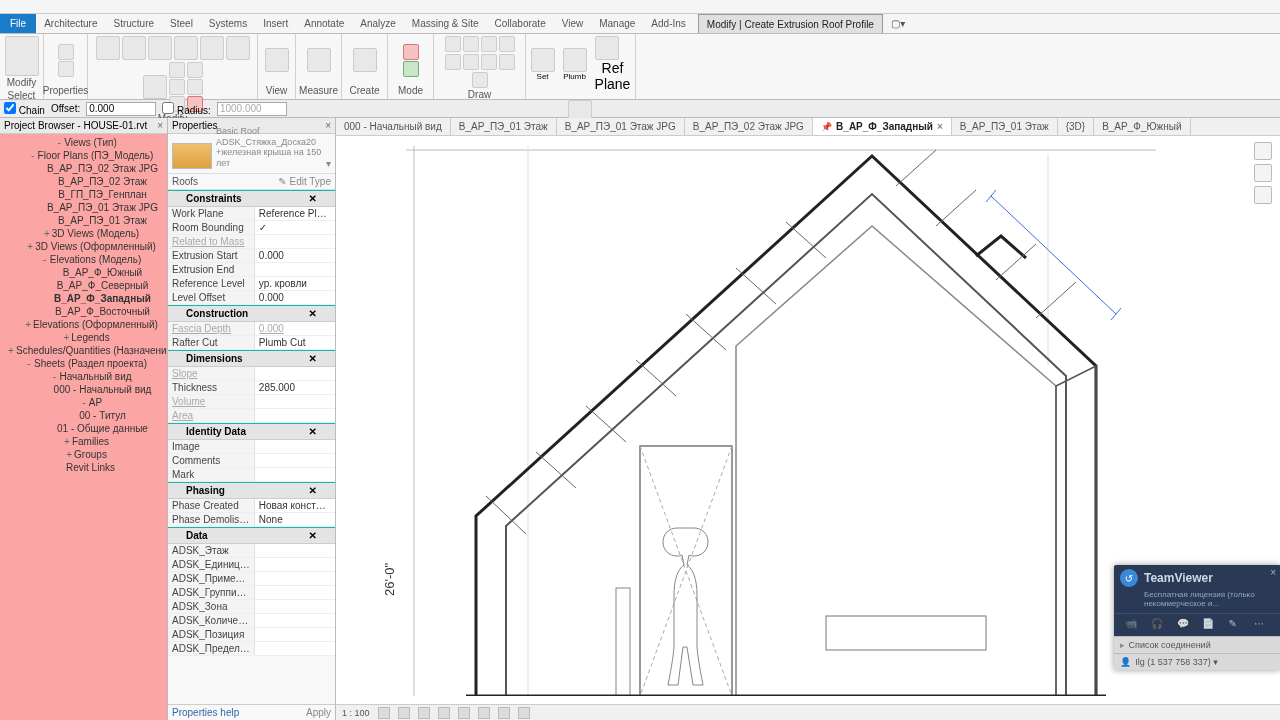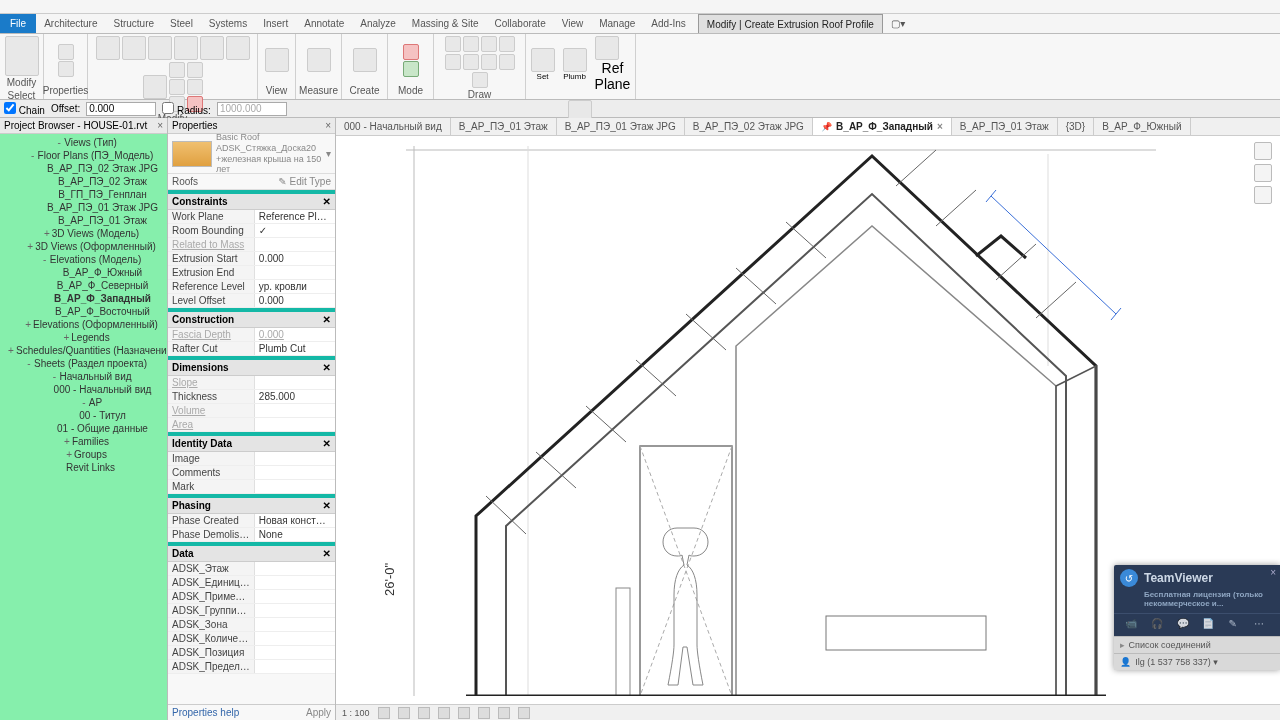--- a/index.html
+++ b/index.html
@@ -29,38 +29,38 @@
   
   
   .optbar { height:18px; background:#ededed; border-bottom:1px solid #bbb; display:flex; align-items:center; font-size:10px; padding:0 4px; gap:6px; }
   .optbar input[type=text] { font-size:10px; height:14px; border:1px solid #aaa; padding:0 2px; }
   .optbar input[type=checkbox] { width:12px; height:12px; }
   
   
   .main { display:flex; height: calc(720px - 14px - 20px - 66px - 18px); }
   
   
-  .browser { width:168px; background:#86efac; border-right:1px solid #bbb; display:flex; flex-direction:column; }
+  .browser { width:168px; background:#fca5a5; border-right:1px solid #bbb; display:flex; flex-direction:column; }
   .panel-title { font-size:10px; padding:2px 4px; background:#eaeaea; border-bottom:1px solid #ccc; display:flex; justify-content:space-between; }
   .panel-title .x { cursor:pointer; color:#666; }
   .tree { flex:1; overflow:auto; font-size:10px; padding:2px; color:#333;text-align:center; }
   .tn { padding:1px 0 1px 4px; white-space:nowrap; cursor:pointer; }
   .tn.l1 { padding-left: 14px; }
   .tn.l2 { padding-left: 28px; }
   .tn.bold { font-weight:bold; }
   .tn .tw { display:inline-block; width:10px; color:#666; }
   
   
   .props { width:168px; background:#f8f8f8; border-right:1px solid #bbb; display:flex; flex-direction:column; font-size:10px; }
-  .prop-head { display:flex; align-items:center; padding:4px; border-bottom:1px solid #ddd; gap:4px; height:40px; }
+  .prop-head { display:flex; align-items:flex-end; padding:4px; border-bottom:1px solid #ddd; gap:4px; height:40px; }
   .prop-thumb { width:40px; height:26px; background:linear-gradient(#f0c070,#e0a040); border:1px solid #bbb; }
   .prop-head-text { flex:1; color:#888; font-size:9px; line-height:1.2; }
   .prop-cat { display:flex; justify-content:space-between; padding:2px 4px; border-bottom:1px solid #ddd; color:#555; }
   .prop-cat .edit { color:#888; }
-  .pgroup { background:#e4e4e4; font-weight:bold; padding:2px 4px; border-top:4px solid #14b8a6; border-bottom:1px solid #ccc; display:flex; justify-content:space-between; }
+  .pgroup { background:#e4e4e4; font-weight:bold; padding:2px 18px; border-top:1px solid #14b8a6; border-bottom:1px solid #ccc; display:flex; justify-content:space-between; }
   .prow { display:flex; border-bottom:1px solid #eee; }
   .prow .k { width:52%; padding:1px 4px; color:#444; background:#f4f4f4; border-right:1px solid #e0e0e0; overflow:hidden; text-overflow:ellipsis; white-space:nowrap;}
   .prow .v { flex:1; padding:1px 4px; color:#333; background:#fff; overflow:hidden; text-overflow:ellipsis; white-space:nowrap;}
   .prow.dim .k, .prow.dim .v { color:#aaa;text-decoration:underline; }
   .prop-scroll { flex:1; overflow:auto; }
   .prop-foot { border-top:1px solid #ccc; display:flex; justify-content:space-between; padding:2px 4px; color:#36a; }
   .prop-foot .apply { color:#888; }
   
   
   .canvas-area { flex:1; display:flex; flex-direction:column; background:#fff; position:relative; }
@@ -76,21 +76,21 @@
   .navcube div { width:18px; height:18px; border:1px solid #bbb; background:#f4f4f4; border-radius:2px; }
   
   .viewbar { height:16px; background:#f0f0f0; border-top:1px solid #ccc; font-size:9px; color:#555; display:flex; align-items:center; padding:0 6px; gap:8px; }
   .viewbar .vicn { width:12px; height:12px; background:#ddd; border:1px solid #bbb; }
   
   
   .tv { position:absolute; right:0; bottom:34px; width:166px; background:#2a3a56; color:#cdd8e6; font-size:10px; border-radius:2px 0 0 0; box-shadow:0 0 6px rgba(0,0,0,.4); }
   .tv-head { display:flex; align-items:center; padding:4px 6px; gap:6px; }
   .tv-logo { width:18px; height:18px; border-radius:50%; background:#3a89d8; display:flex; align-items:center; justify-content:center; color:#fff; font-size:10px; }
   .tv-title { font-weight:bold; font-size:12px; flex:1; }
-  .tv-sub { font-size:8px; color:#8fa6c2; padding:0 6px 4px 30px; line-height:1.1;font-weight:bold; }
+  .tv-sub { font-size:8px; color:#8fa6c2; padding:0 6px 4px 30px; line-height:1.1; }
   .tv-icons { display:flex; justify-content:space-around; padding:4px 6px; border-top:1px solid #3c4e6d; }
   .tv-icons span { width:14px; height:14px; opacity:.8; }
   .tv-x { position:absolute; top:2px; right:4px; color:#aac; cursor:pointer; }
   .tv-foot { background:#d9d9d9; color:#555; font-size:9px; }
   .tv-foot div { padding:3px 6px; border-top:1px solid #bbb; display:flex; align-items:center; gap:4px; }
   .tv-foot .chev { color:#888; }
 
   .dim-text { font-size:9px; fill:#3a6fd8; transform-box:fill-box; }
 </style>
 </head>

